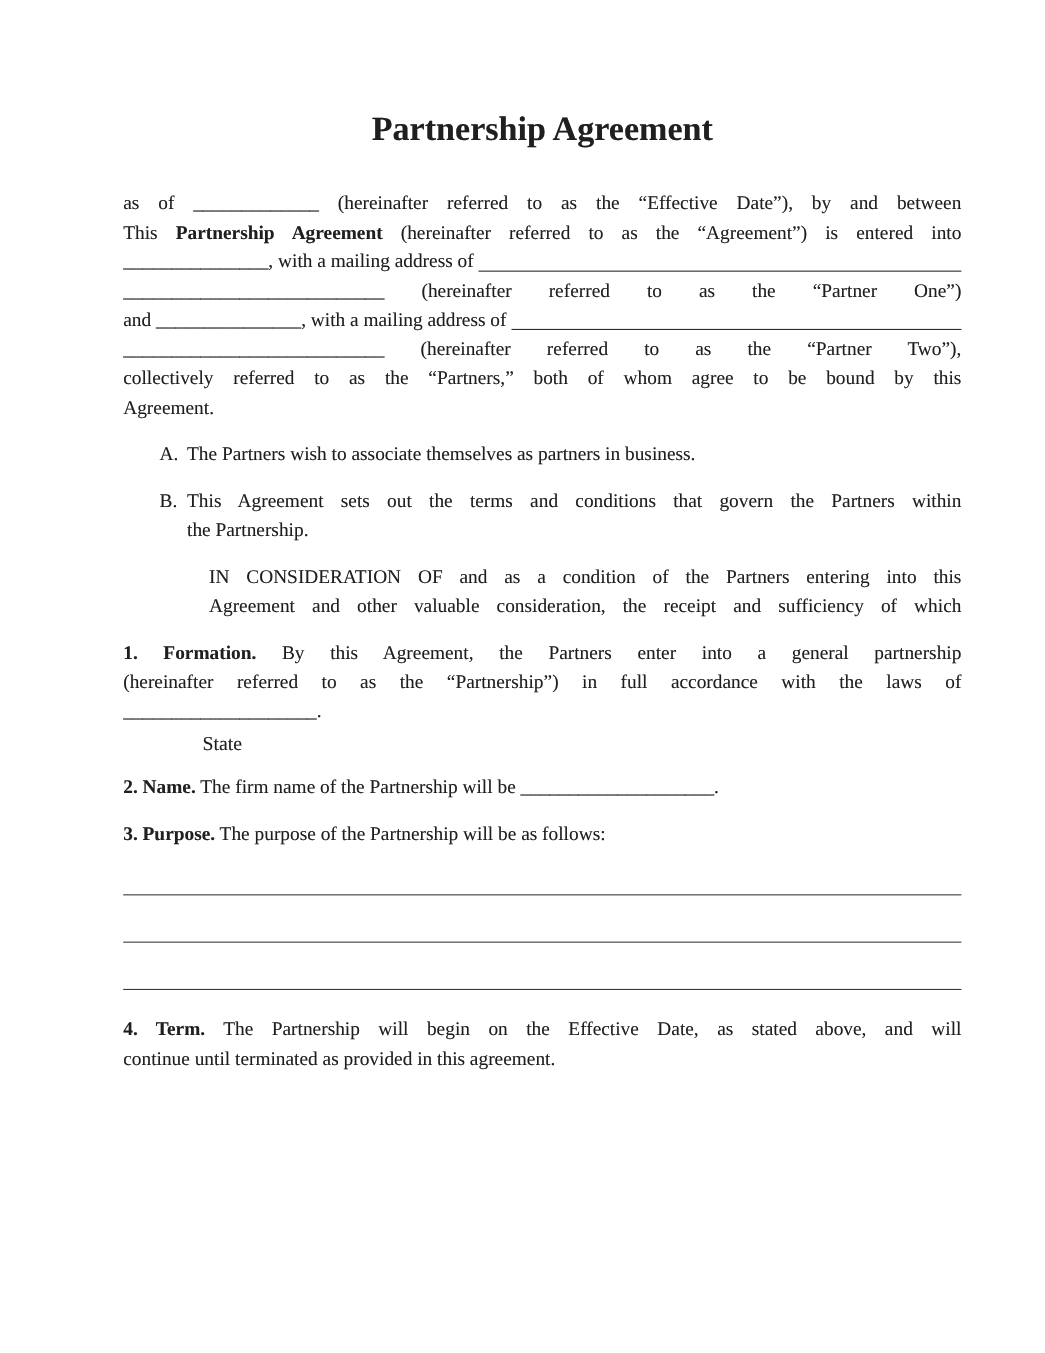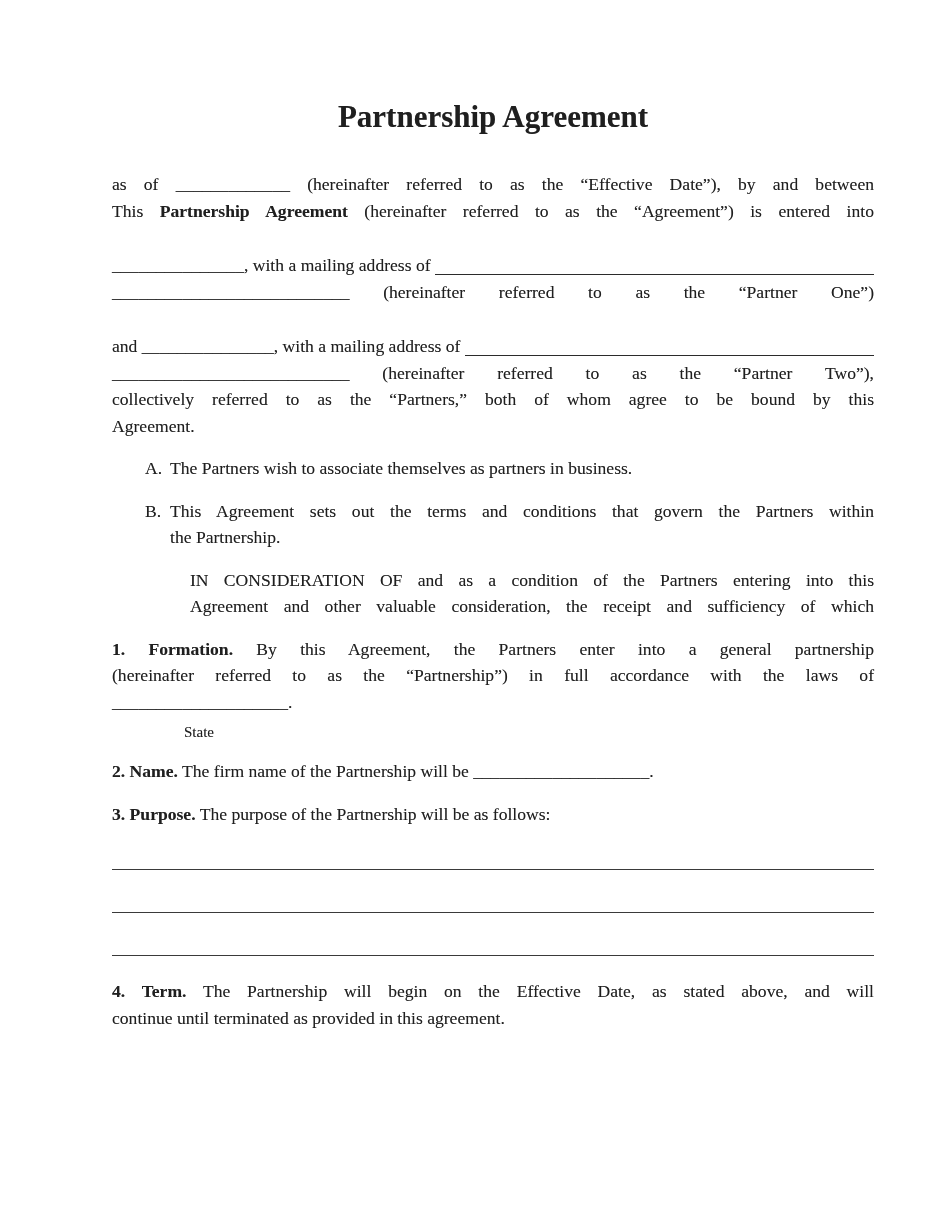--- a/index.html
+++ b/index.html
@@ -18,24 +18,24 @@
   .title{
     font-size:31px;line-height:40px;font-weight:bold;
     text-align:center;margin:0 0 34px 0;
   }
   .para{margin:0 0 16px 0;position:relative;}
   .para.labeled{padding-left:58px;}
   .label{position:absolute;left:33px;top:0;}
   .line{min-height:26.5px;}
   .line.full{text-align:justify;text-align-last:justify;}
   .line.endblank{display:flex;}
-  .line.endblank .seg{white-space:pre;margin-top:28px;}
+  .line.endblank .seg{white-space:pre;}
   .seg.b{font-weight:bold;text-align:right;}
   .blank{flex:1 1 auto;border-bottom:1.5px solid #2b2b2b;margin-bottom:3.5px;}
-  .caption{font-size:15px;line-height:20px;margin:-9px 0 16px 72px;}
+  .caption{font-size:18px;line-height:20px;margin:-9px 0 16px 72px;}
   .rules{margin:0 0 22px 0;}
   .rule{height:42px;border-bottom:1.6px solid #3a3a3a;}
   .rule.first{height:26px;}
   .footer{
     position:absolute;top:1152px;right:112px;
     font-family:"Liberation Sans","DejaVu Sans",sans-serif;
     display:flex;align-items:baseline;gap:5px;
     text-shadow:none;
   }
   .footer .copy{font-size:12.5px;color:#4d4d4d;}

